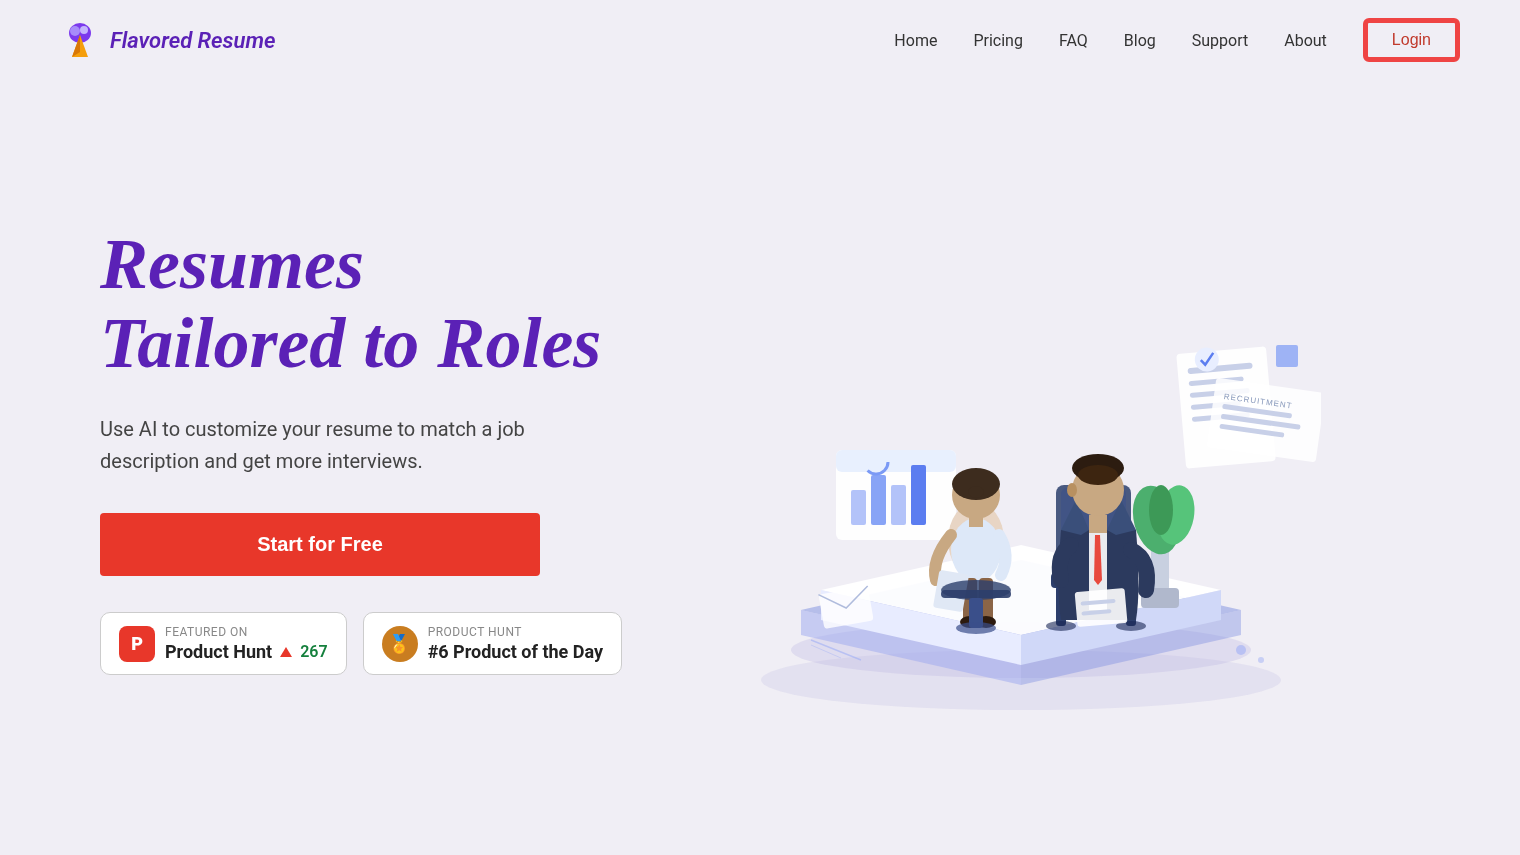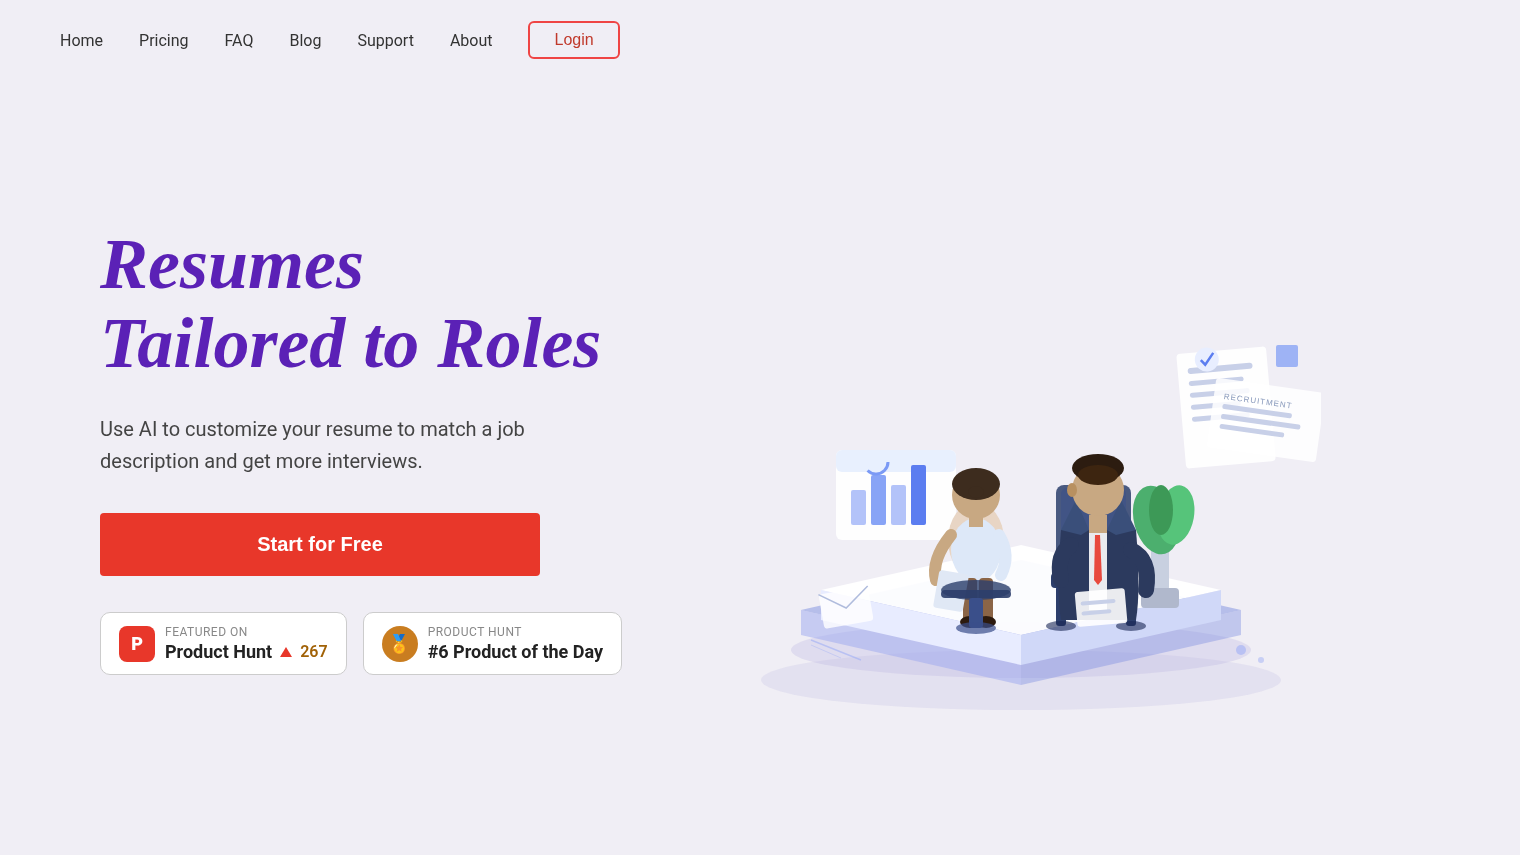--- a/index.html
+++ b/index.html
@@ -40,21 +40,21 @@
       align-items: center;
       gap: 36px;
     }
     .nav-link {
       font-size: 16px;
       color: #333;
       text-decoration: none;
       cursor: pointer;
     }
     .login-btn {
-      border: 2px solid #ef4444;
+      border: 5px solid #ef4444;
       color: #c0392b;
       background: transparent;
       padding: 8px 24px;
       border-radius: 6px;
       font-size: 16px;
       cursor: pointer;
       font-weight: 500;
     }
 
     
@@ -137,21 +137,21 @@
     .badge-main {
       font-size: 18px;
       font-weight: 700;
       color: #222;
       display: flex;
       align-items: center;
       gap: 8px;
     }
     .badge-count {
       font-size: 16px;
-      color: #a16207;
+      color: #15803d;
       font-weight: 600;
     }
     .arrow-up {
       width: 0;
       height: 0;
       border-left: 6px solid transparent;
       border-right: 6px solid transparent;
       border-bottom: 10px solid #e8372a;
       display: inline-block;
     }
@@ -179,20 +179,31 @@
     
     .scene-svg {
       width: 600px;
       height: 520px;
     }
   </style>
 </head>
 <body>
 
 <nav class="navbar">
+  <a class="navbar-brand" href="#">
+
+    <svg class="brand-icon" viewBox="0 0 40 40" fill="none" xmlns="http://www.w3.org/2000/svg">
+      <ellipse cx="20" cy="13" rx="11" ry="10" fill="#7c3aed"></ellipse>
+      <ellipse cx="15" cy="11" rx="5" ry="5" fill="#a78bfa"></ellipse>
+      <ellipse cx="24" cy="10" rx="4" ry="4" fill="#c4b5fd"></ellipse>
+      <polygon points="20,15 12,37 28,37" fill="#f59e0b"></polygon>
+      <polygon points="20,15 12,37 20,32" fill="#d97706"></polygon>
+    </svg>
+    <span class="brand-name">Flavored Resume</span>
+  </a>
 
   <div class="navbar-links">
     <a class="nav-link" href="#">Home</a>
     <a class="nav-link" href="#">Pricing</a>
     <a class="nav-link" href="#">FAQ</a>
     <a class="nav-link" href="#">Blog</a>
     <a class="nav-link" href="#">Support</a>
     <a class="nav-link" href="#">About</a>
     <button class="login-btn">Login</button>
   </div>

